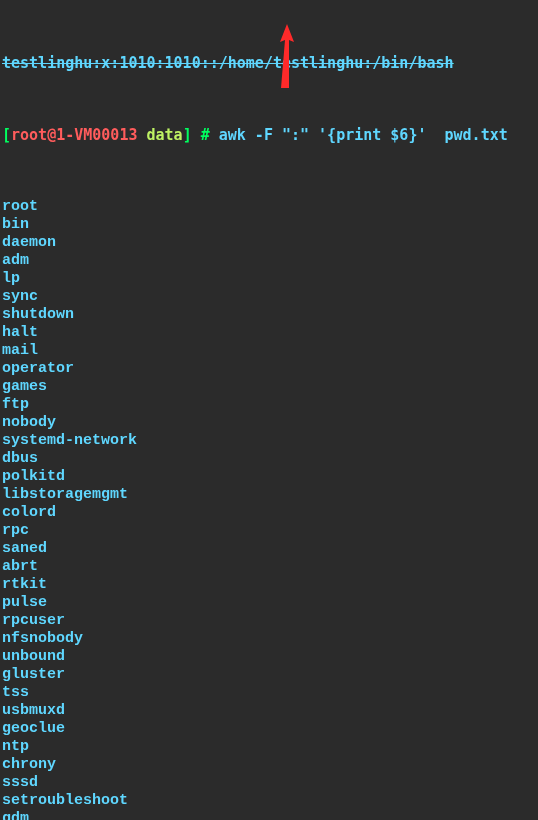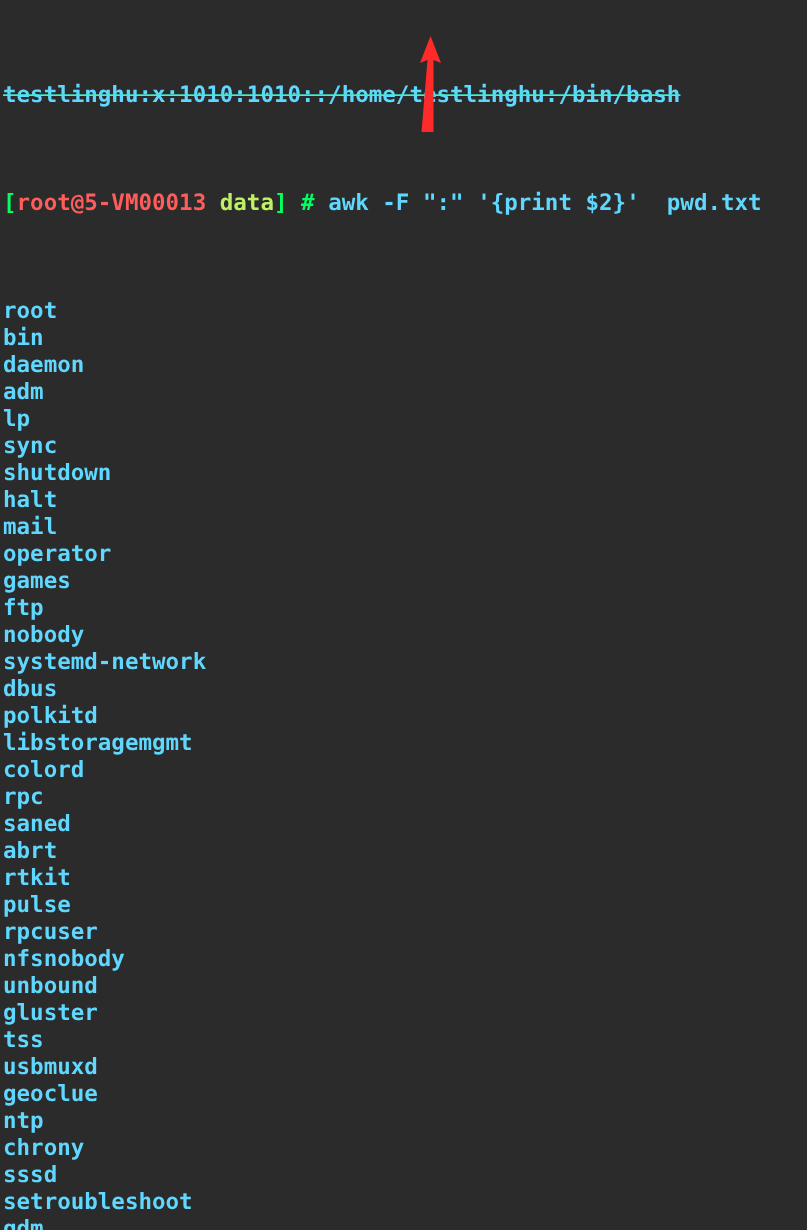--- a/index.html
+++ b/index.html
@@ -21,39 +21,39 @@
   }
   .hdr-line {
     color: #00ff5f;
     text-decoration: line-through;
   }
   .hdr-line span { text-decoration: inherit; }
   .c-green  { color: #00ff5f; }
   .c-red    { color: #ff5c5c; }
   .c-yellow { color: #bef264; }
   .c-cyan   { color: #5fd7ff; }
-  .output .line { color: #5fd7ff; }
+  .output .line { color: #5fd7ff; font-family: Liberation Mono, monospace; }
   .arrow {
     position: absolute;
     left: 272px;
     top: 24px;
     pointer-events: none;
   }
   .container { position: relative; width: 538px; height: 820px; }
 </style>
 </head>
 <body>
 
 <div class="container">
 
   <div class="terminal">
 
     <div class="hdr-line"><span class="c-cyan">testlinghu:x:1010:1010::/home/testlinghu:/bin/bash</span></div>
 
-    <div><span class="c-green">[</span><span class="c-red">root@5-VM00013</span><span class="c-yellow"> data</span><span class="c-green">]</span><span class="c-green"> # </span><span class="c-cyan">awk</span><span class="c-cyan"> -F </span><span class="c-cyan">":"</span><span> </span><span class="c-cyan">'{print $2}'</span><span>  </span><span class="c-cyan">pwd.txt</span></div>
+    <div><span class="c-green">[</span><span class="c-red">root@1-VM00013</span><span class="c-yellow"> data</span><span class="c-green">]</span><span class="c-green"> # </span><span class="c-cyan">awk</span><span class="c-cyan"> -F </span><span class="c-cyan">":"</span><span> </span><span class="c-cyan">'{print $6}'</span><span>  </span><span class="c-cyan">pwd.txt</span></div>
 
     <div class="output"><div class="line">root</div><div class="line">bin</div><div class="line">daemon</div><div class="line">adm</div><div class="line">lp</div><div class="line">sync</div><div class="line">shutdown</div><div class="line">halt</div><div class="line">mail</div><div class="line">operator</div><div class="line">games</div><div class="line">ftp</div><div class="line">nobody</div><div class="line">systemd-network</div><div class="line">dbus</div><div class="line">polkitd</div><div class="line">libstoragemgmt</div><div class="line">colord</div><div class="line">rpc</div><div class="line">saned</div><div class="line">abrt</div><div class="line">rtkit</div><div class="line">pulse</div><div class="line">rpcuser</div><div class="line">nfsnobody</div><div class="line">unbound</div><div class="line">gluster</div><div class="line">tss</div><div class="line">usbmuxd</div><div class="line">geoclue</div><div class="line">ntp</div><div class="line">chrony</div><div class="line">sssd</div><div class="line">setroubleshoot</div><div class="line">gdm</div></div>
 
     
 
   </div>
 
   <svg class="arrow" width="30" height="64" viewBox="0 0 30 64">
     <path d="M15 0 L8 18 L13 16 L9 64 L17 64 L17 16 L22 18 Z" fill="#ff2a2a"></path>
   </svg>

